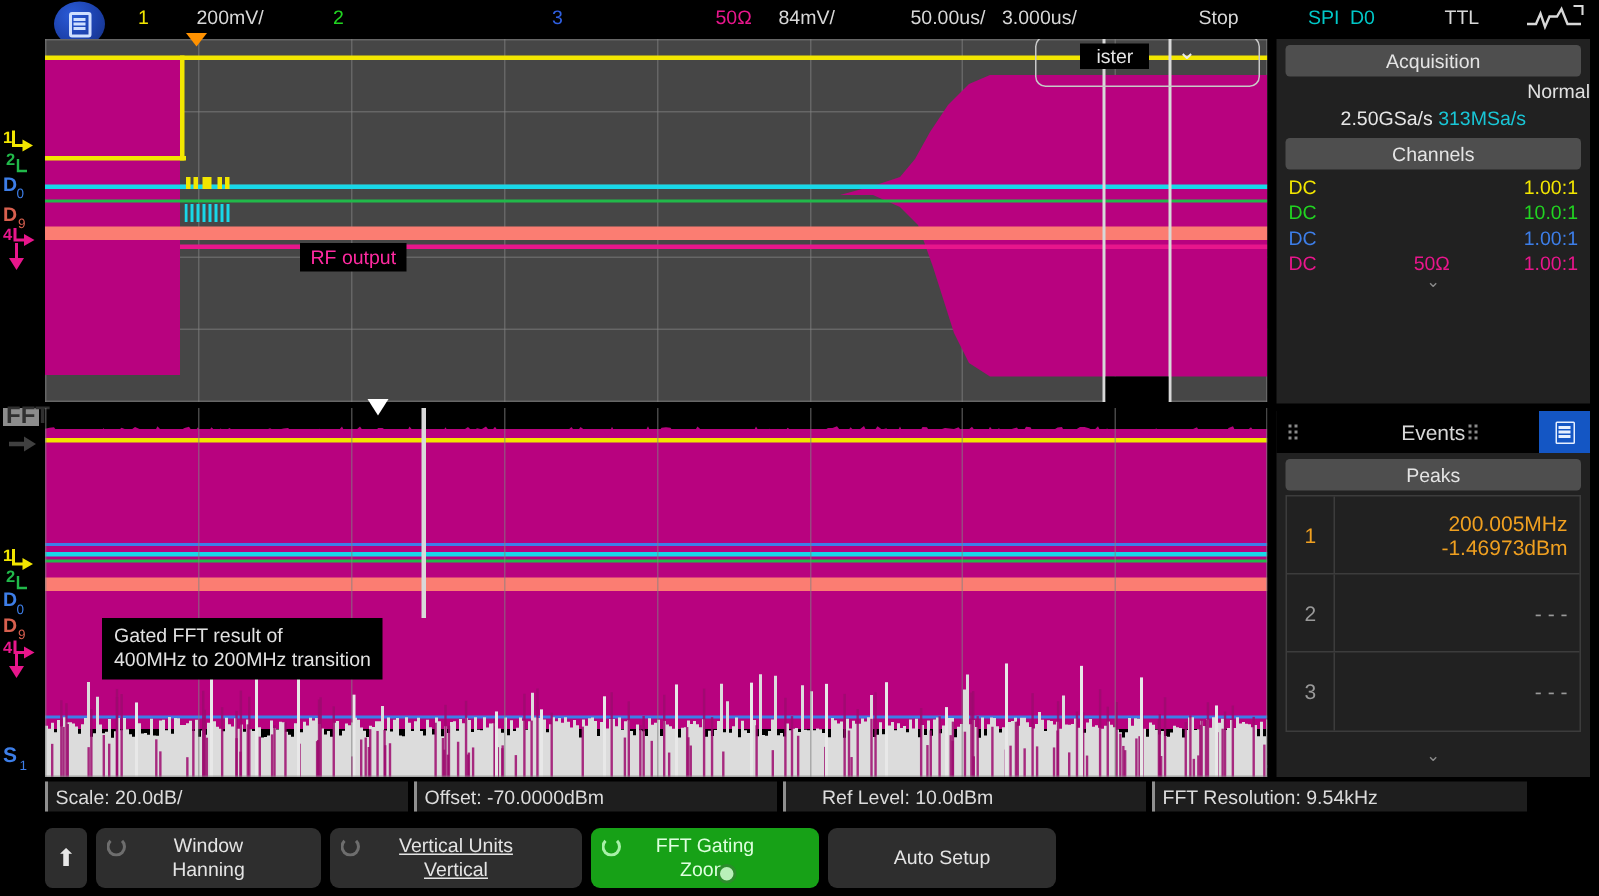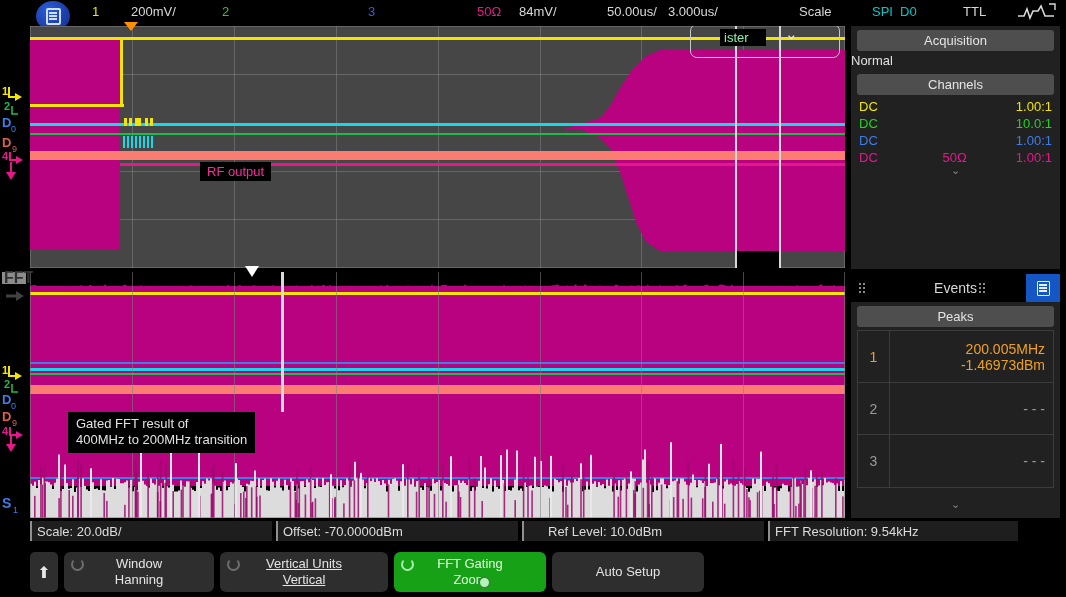--- a/index.html
+++ b/index.html
@@ -59,22 +59,22 @@
   .t-blue   { height:2px; background:#3d7ee8; }
 
   .burst { position:absolute; background:#b8027f; }
 
   .gate { position:absolute; top:0; bottom:0; width:2px; background:#d8d8d8; }
   .regbox {
     position:absolute; border:1px solid #c8c8c8; border-radius:7px;
     background:transparent;
   }
   .reg-label {
-    position:absolute; background:#000; color:#86efac; font-size:13px;
-    padding:1px 4px; white-space:nowrap; overflow:hidden;
+    position:absolute; background:#000; color:#e5e5e5; font-size:13px;
+    padding:1px 11px; white-space:nowrap; overflow:hidden;
   }
   .chev { position:absolute; color:#e8e8e8; font-size:15px; }
 
   .rf-label {
     position:absolute; background:#000; color:#ff2aa0; font-size:13px;
     padding:2px 7px; white-space:nowrap;
   }
   .note {
     position:absolute; background:#000; color:#e2e2e2; font-size:13px;
     padding:4px 8px 5px 8px; line-height:16px; white-space:nowrap;
@@ -107,21 +107,21 @@
   .hdr-btn .glyph {
     width:13px; height:15px; border:1.5px solid #e6efff; border-radius:1px;
     display:flex; flex-direction:column; justify-content:center; gap:1.5px; padding:1.5px;
   }
   .hdr-btn .glyph i { display:block; height:1.4px; background:#e6efff; }
 
   .subbtn {
     margin:4px 6px 0 6px; height:21px; background:#4e4e4e; border-radius:3px;
     color:#e4e4e4; font-size:13px; display:flex; align-items:center; justify-content:center;
   }
-  .centerline { text-align:left; color:#e0e0e0; font-size:13px; padding:2px 0; }
+  .centerline { text-align:right; color:#e0e0e0; font-size:13px; padding:2px 0; }
   .rate { text-align:center; font-size:13px; padding:1px 0 2px 0; }
   .rate .a { color:#e6e6e6; } .rate .b { color:#19c6d6; }
 
   .chrow { display:flex; justify-content:space-between; font-size:13px; padding:1px 8px; }
   .chrow .imp { position:absolute; left:50%; transform:translateX(-54%); }
   .chrow-wrap { position:relative; }
   .caret { text-align:center; color:#8a8a8a; font-size:11px; line-height:8px; padding-bottom:2px; }
 
   .peaks-table { margin:3px 6px 0 6px; border:1px solid #3c3c3c; }
   .peak-row { display:flex; height:52px; border-bottom:1px solid #3c3c3c; }
@@ -176,21 +176,21 @@
       </span>
     </div>
     <div class="seg ch1" style="left:92px;">1</div>
     <div class="seg" style="left:131px;">200mV/</div>
     <div class="seg ch2" style="left:222px;">2</div>
     <div class="seg ch3" style="left:368px;">3</div>
     <div class="seg ch4" style="left:477px;">50Ω</div>
     <div class="seg" style="left:519px;">84mV/</div>
     <div class="seg" style="left:607px;">50.00us/</div>
     <div class="seg" style="left:668px;">3.000us/</div>
-    <div class="seg" style="left:799px;">Scale</div>
+    <div class="seg" style="left:799px;">Stop</div>
     <div class="seg cyanlbl" style="left:872px;">SPI</div>
     <div class="seg cyanlbl" style="left:900px;">D0</div>
     <div class="seg" style="left:963px;">TTL</div>
     <svg class="wave-icon" viewBox="0 0 40 20">
       <path d="M2 14 L8 14 L11 7 L14 16 L17 9 L22 9 L25 4 L29 14 L38 14" stroke="#d8d8d8" stroke-width="1.6" fill="none"></path>
       <path d="M33 2 l6 0 l0 6" stroke="#d8d8d8" stroke-width="1.4" fill="none"></path>
     </svg>
   </div>
 
   <div class="scope">
@@ -517,20 +517,24 @@
       <text x="0" y="14" fill="#3d7ee8" font-size="14" font-family="Liberation Sans" font-weight="bold">S</text>
       <text x="11" y="19" fill="#3d7ee8" font-size="9" font-family="Liberation Sans">1</text>
     </svg>
   </div>
 
   <div class="sidebar">
 
     <div class="card" style="top:0px; height:243px;">
       <div class="subbtn">Acquisition</div>
       <div class="centerline">Normal</div>
+      <div class="rate">
+        <span class="a">2.50GSa/s</span>
+        <span class="b">313MSa/s</span>
+      </div>
       <div class="subbtn">Channels</div>
 
       <div class="chrow-wrap" style="margin-top:3px;">
         <div class="chrow" style="color:#f2e600;">
           <span>DC</span>
           <span>1.00:1</span>
         </div>
       </div>
       <div class="chrow-wrap">
         <div class="chrow" style="color:#21d421;">

